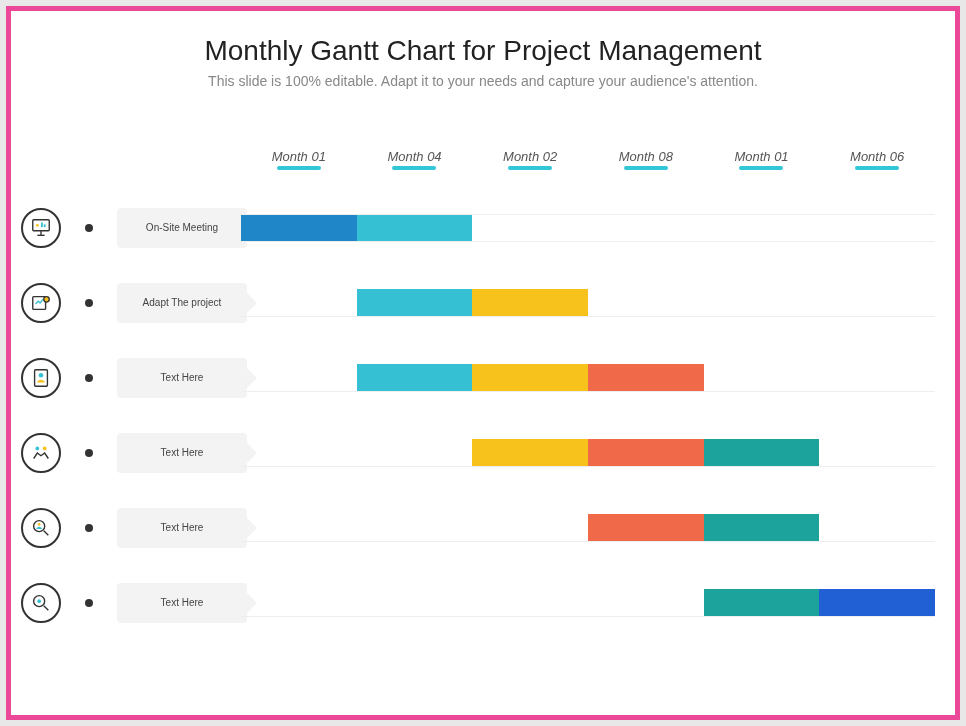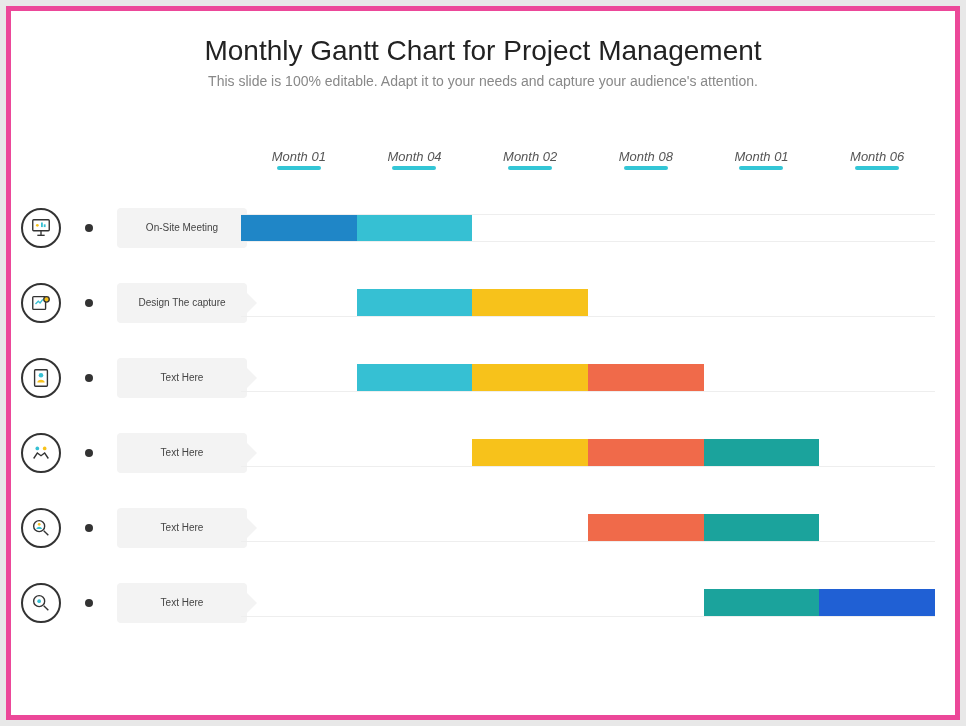--- a/index.html
+++ b/index.html
@@ -172,21 +172,21 @@
         <div class="row">
           <div class="task-label-group">
             <div class="icon-circle">
               <svg viewBox="0 0 24 24" fill="none" stroke="#333" stroke-width="1.5">
                 <rect x="3" y="5" width="14" height="14" rx="1"></rect>
                 <circle cx="18" cy="8" r="3" fill="#f7c21b" stroke="#333"></circle>
                 <path d="M6 13l3-3 2 2 3-4" stroke="#36c0d3"></path>
               </svg>
             </div>
             <div class="dot"></div>
-            <div class="label-chip">Design The capture</div>
+            <div class="label-chip">Adapt The project</div>
           </div>
           <div class="bar-track">
             <div class="seg"></div>
             <div class="seg" style="background: rgb(54, 192, 211);"></div>
             <div class="seg" style="background: rgb(247, 194, 27);"></div>
             <div class="seg"></div>
             <div class="seg"></div>
             <div class="seg"></div>
           </div>
         </div>

